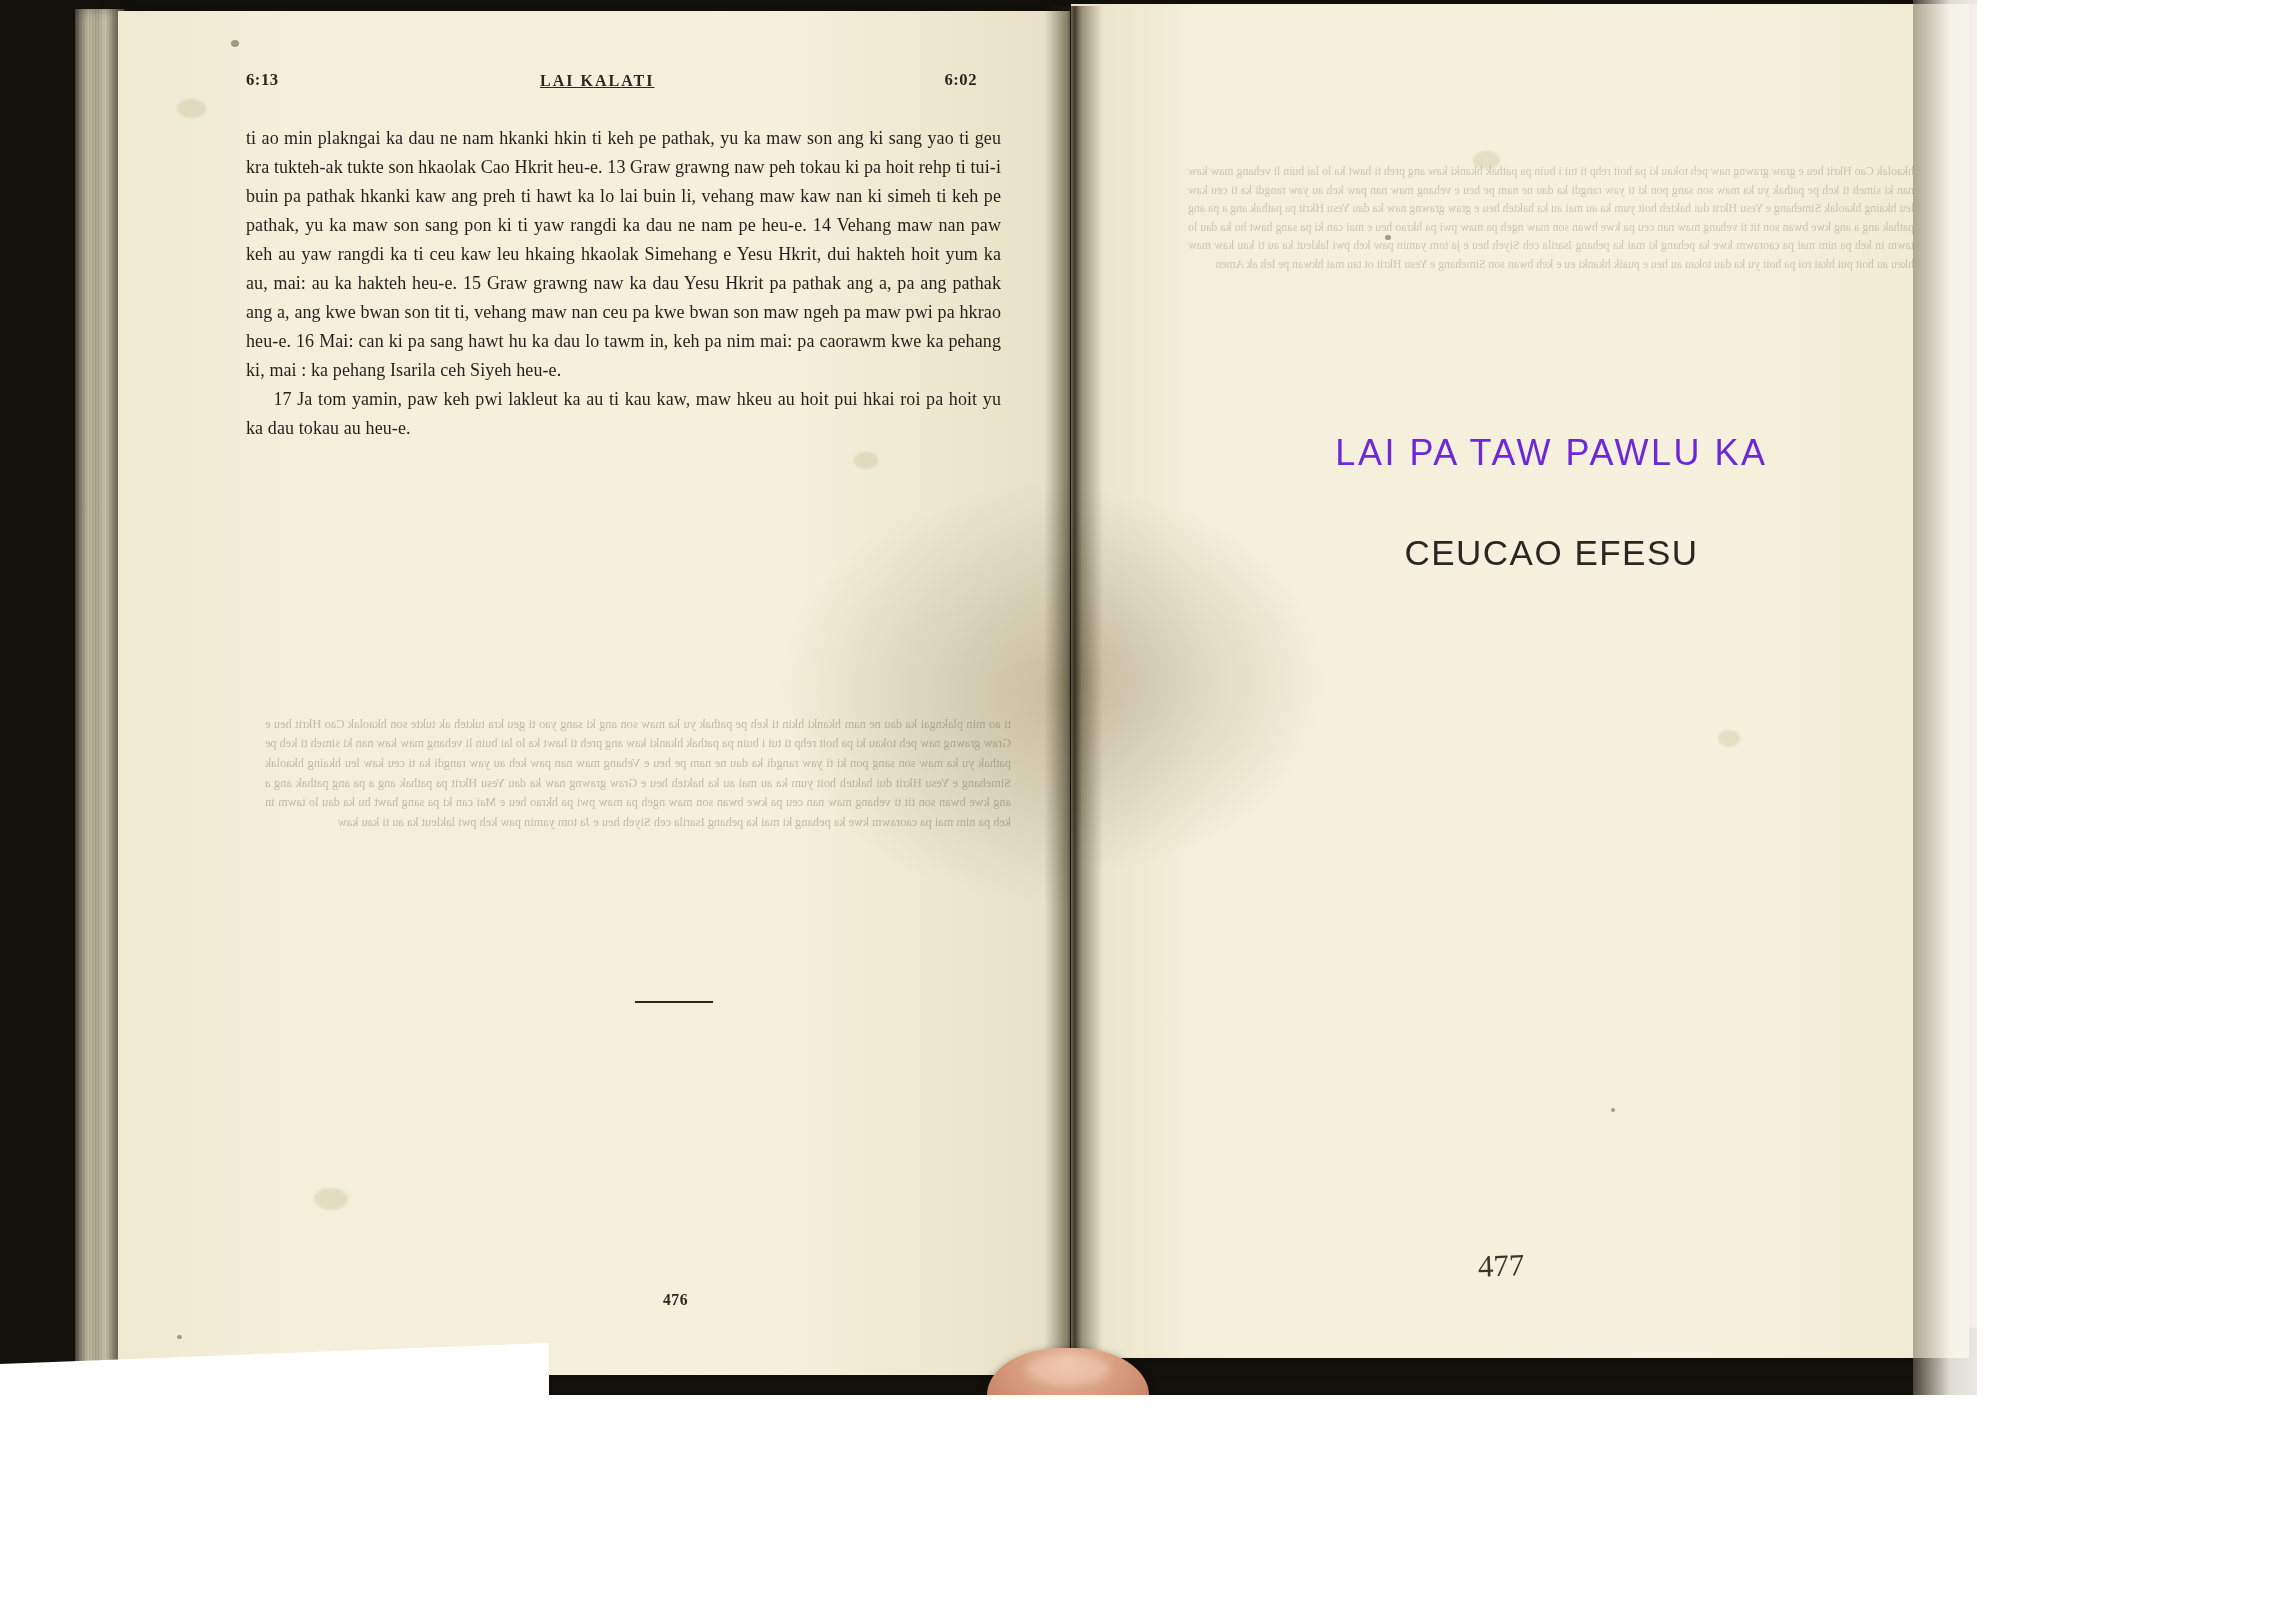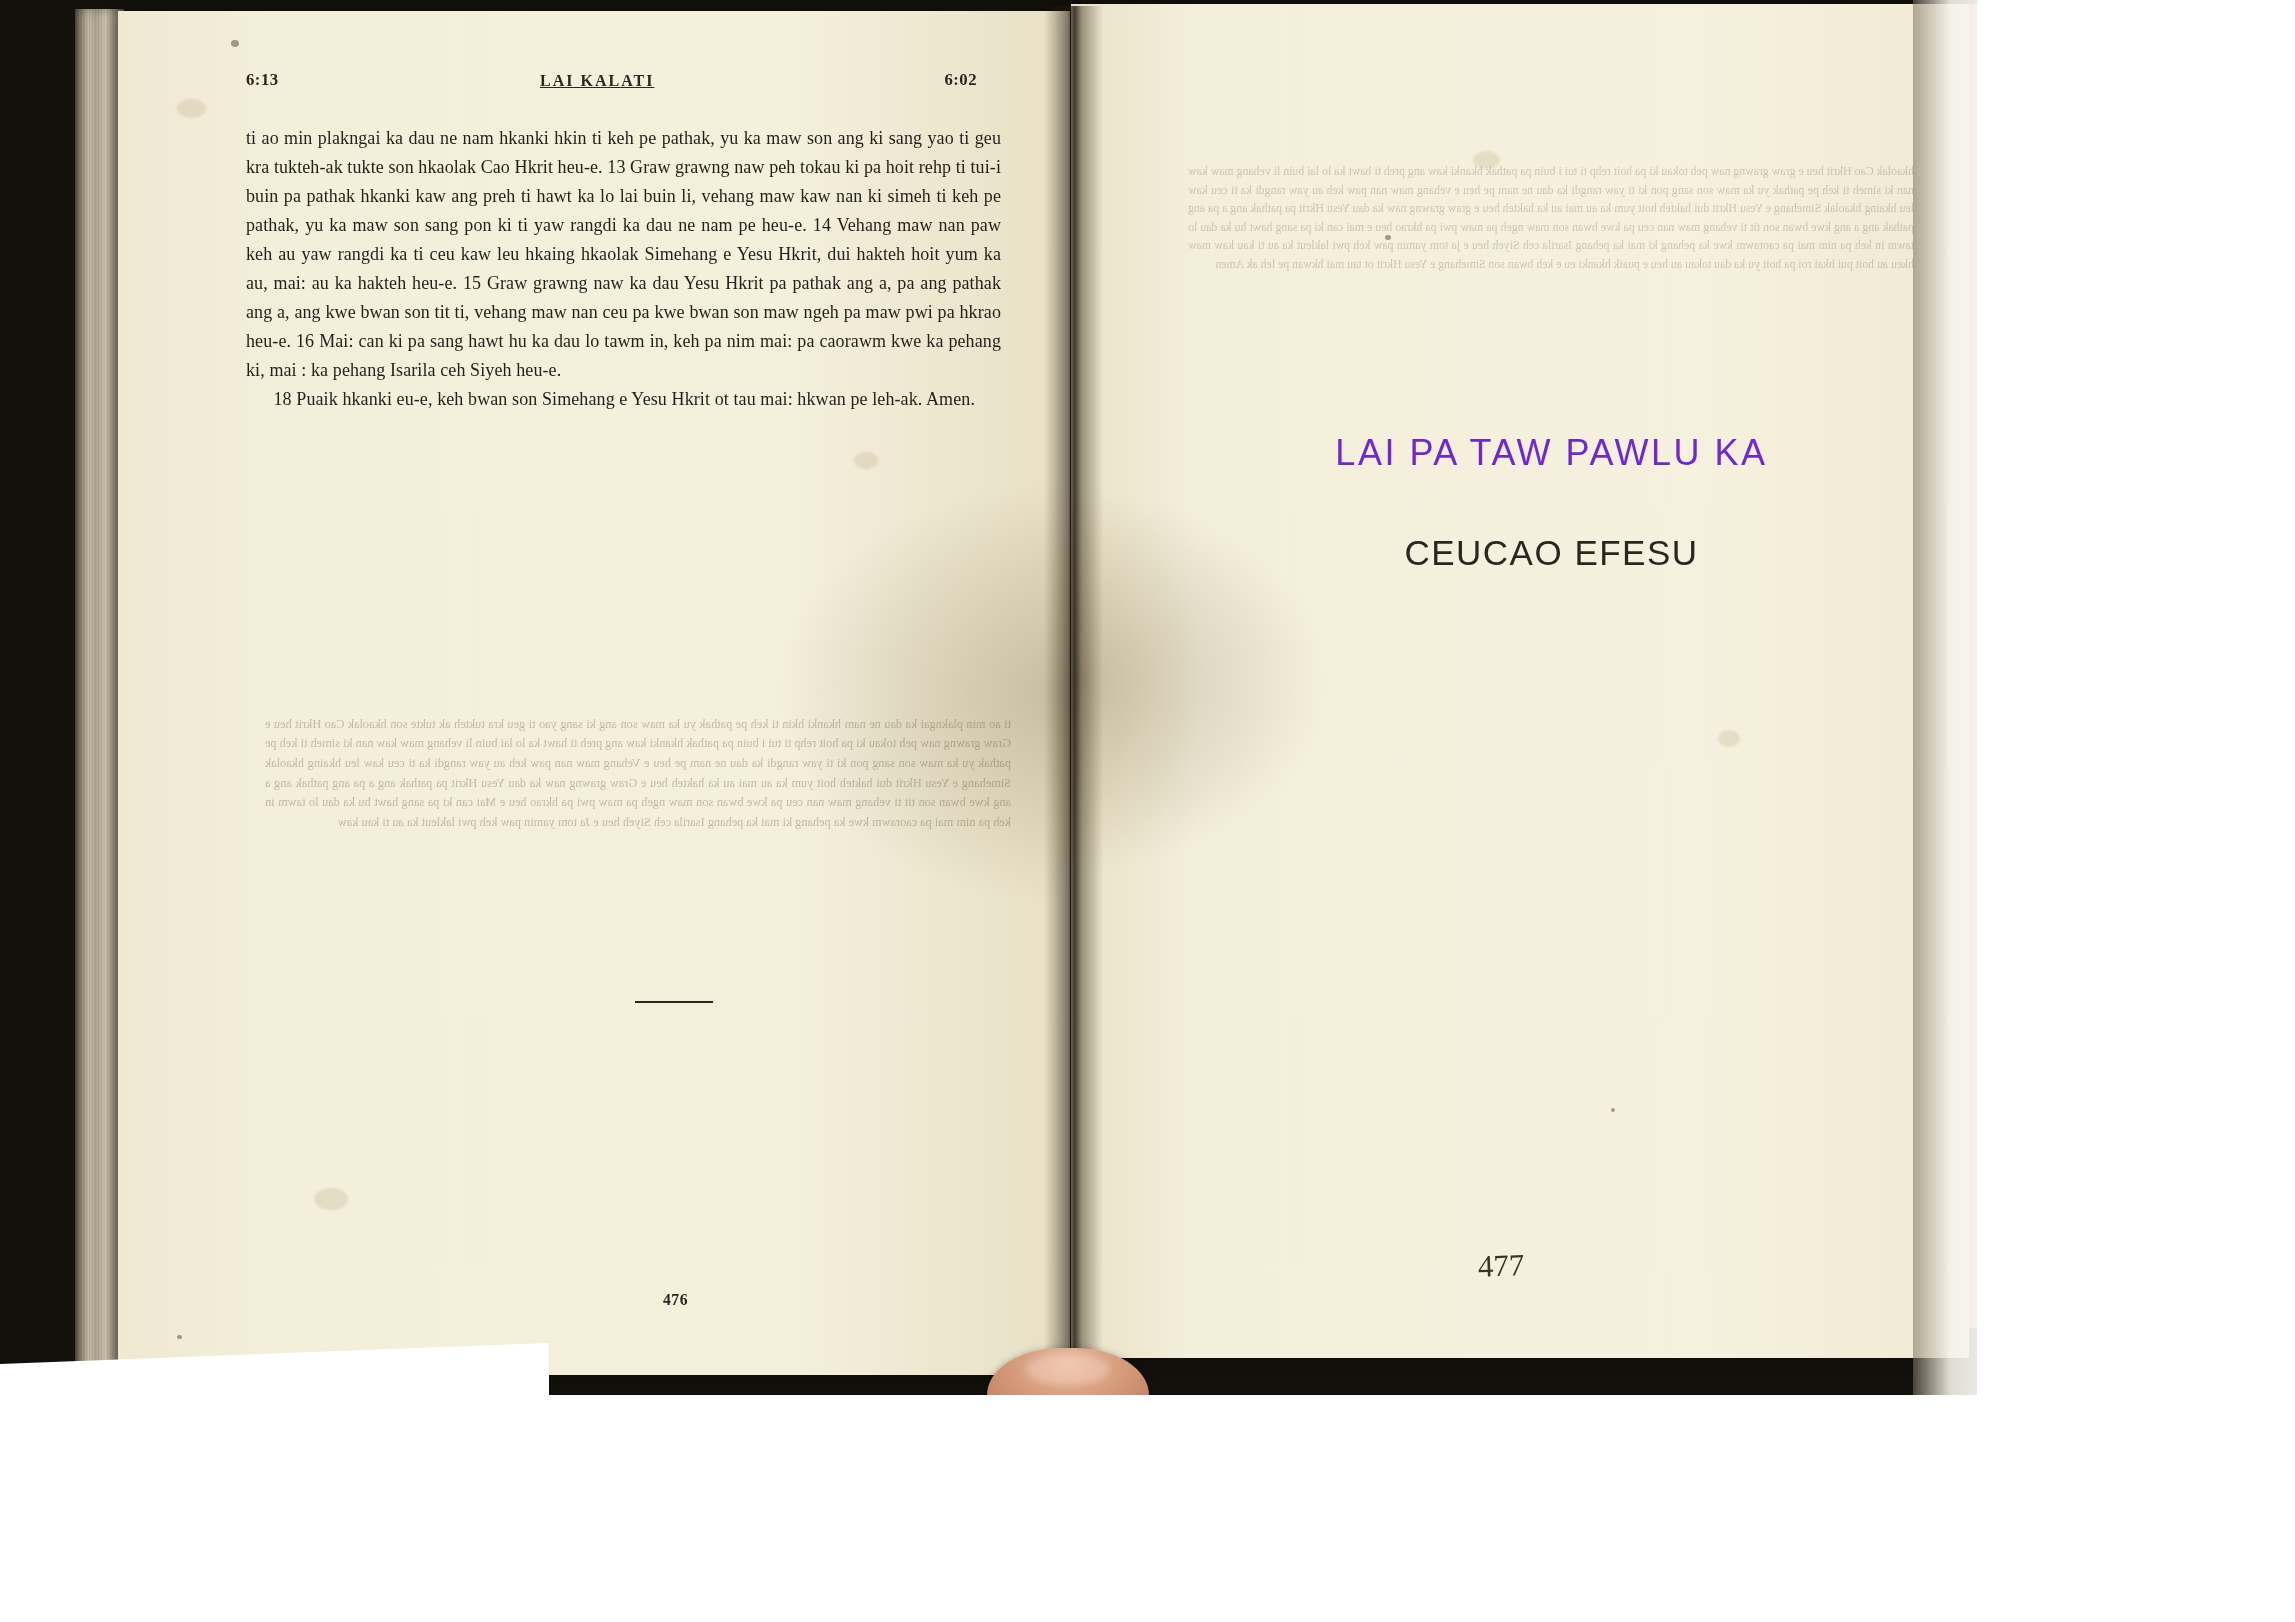--- a/index.html
+++ b/index.html
@@ -316,21 +316,21 @@
       <div class="lp-content">
 
         <div class="runhead">
           <span class="folio-l">6:13</span>
           <span class="title">LAI KALATI</span>
           <span class="folio-r">6:02</span>
         </div>
 
         <div class="bodytext">
           <p>ti ao min plakngai ka dau ne nam hkanki hkin ti keh pe pathak, yu ka maw son ang ki sang yao ti geu kra tukteh-ak tukte son hkaolak Cao Hkrit heu-e.  13 Graw grawng naw peh tokau ki pa hoit rehp ti tui-i buin pa pathak hkanki kaw ang preh ti hawt ka lo lai buin li, vehang maw kaw nan ki simeh ti keh pe pathak, yu ka maw son sang pon ki ti yaw rangdi ka dau ne nam pe heu-e.  14 Vehang maw nan paw keh au yaw rangdi ka ti ceu kaw leu hkaing hkaolak Simehang e Yesu Hkrit, dui hakteh hoit yum ka au, mai: au ka hakteh heu-e.  15 Graw grawng naw ka dau Yesu Hkrit pa pathak ang a, pa ang pathak ang a, ang kwe bwan son tit ti, vehang maw nan ceu pa kwe bwan son maw ngeh pa maw pwi pa hkrao heu-e.  16 Mai: can ki pa sang hawt hu ka dau lo tawm in, keh pa nim mai: pa caorawm kwe ka pehang ki, mai : ka pehang Isarila ceh Siyeh heu-e.</p>
-          <p class="indent">18 Puaik hkanki eu-e, keh bwan son Simehang e Yesu Hkrit ot tau mai: hkwan pe leh-ak.   Amen.</p>
+          <p class="indent">17 Ja tom yamin, paw keh pwi lakleut ka au ti kau kaw, maw hkeu au hoit pui hkai roi pa hoit yu ka dau tokau au heu-e.</p>
         </div>
       </div>
 
       <div class="ghost ghost-left">ti ao min plakngai ka dau ne nam hkanki hkin ti keh pe pathak yu ka maw son ang ki sang yao ti geu kra tukteh ak tukte son hkaolak Cao Hkrit heu e Graw grawng naw peh tokau ki pa hoit rehp ti tui i buin pa pathak hkanki kaw ang preh ti hawt ka lo lai buin li vehang maw kaw nan ki simeh ti keh pe pathak yu ka maw son sang pon ki ti yaw rangdi ka dau ne nam pe heu e Vehang maw nan paw keh au yaw rangdi ka ti ceu kaw leu hkaing hkaolak Simehang e Yesu Hkrit dui hakteh hoit yum ka au mai au ka hakteh heu e Graw grawng naw ka dau Yesu Hkrit pa pathak ang a pa ang pathak ang a ang kwe bwan son tit ti vehang maw nan ceu pa kwe bwan son maw ngeh pa maw pwi pa hkrao heu e Mai can ki pa sang hawt hu ka dau lo tawm in keh pa nim mai pa caorawm kwe ka pehang ki mai ka pehang Isarila ceh Siyeh heu e Ja tom yamin paw keh pwi lakleut ka au ti kau kaw</div>
 
       <div class="rule"></div>
 
       <div class="folio-bottom-left">476</div>
     </div>
 

